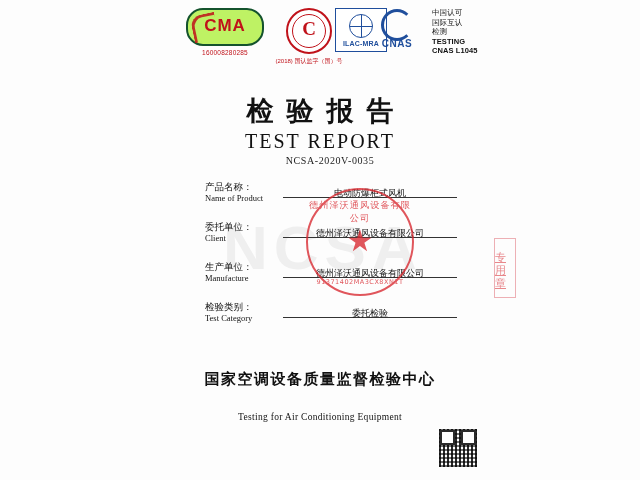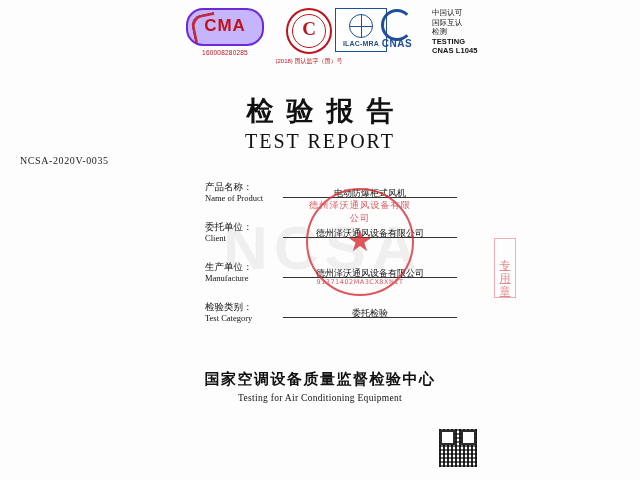--- a/index.html
+++ b/index.html
@@ -42,30 +42,30 @@
   }
 
   
   .cma {
     left: 182px;
     width: 86px;
   }
   .cma-mark {
     width: 74px;
     height: 34px;
-    border: 2px solid #6d28d9;
+    border: 2px solid #14532d;
     border-radius: 17px;
     color: #c0121a;
     font-family: "Liberation Sans", sans-serif;
     font-weight: bold;
     font-size: 17px;
     line-height: 32px;
     letter-spacing: 1px;
     position: relative;
-    background: #c4b5fd;
+    background: #bef264;
   }
   .cma-mark .swoosh {
     position: absolute;
     left: 4px; top: 4px;
     width: 22px; height: 24px;
     border-left: 3px solid #c0121a;
     border-top: 3px solid #c0121a;
     border-radius: 12px 0 0 0;
     transform: rotate(-12deg);
     opacity: .85;
@@ -235,20 +235,21 @@
     text-align: center;
     font-family: "Liberation Serif", serif;
     font-size: 20px;
     letter-spacing: 2px;
     color: #111;
   }
   .report-no {
     position: absolute;
     left: 0; right: 0;
     top: 155px;
+    text-align: center;
     font-family: "Liberation Serif", serif;
     font-size: 10px;
     letter-spacing: .6px;
     color: #222;
     padding-left: 20px;
   }
 
   
   .fields {
     position: absolute;
@@ -311,21 +312,21 @@
     letter-spacing: 1.5px;
     color: #111;
   }
   .org-en1, .org-en2 {
     font-family: "Liberation Serif", serif;
     font-size: 9.5px;
     letter-spacing: .3px;
     color: #111;
     margin-top: 7px;
   }
-  .org-en2 { margin-top: 4px; }
+  .org-en2 { margin-top: 23px; }
 
   
   .seal-main {
     position: absolute;
     left: 306px;
     top: 188px;
     width: 104px;
     height: 104px;
     border-radius: 50%;
     border: 2.5px solid #d8282f;
@@ -367,22 +368,21 @@
     left: 494px;
     top: 238px;
     width: 22px;
     height: 60px;
     border: 1.5px solid #e0717a;
     opacity: .55;
     color: #d8282f;
     font-family: "DejaVu Sans", sans-serif;
     font-size: 11px;
     line-height: 13px;
-    text-align: center;
-    padding-top: 20px;
+    padding-top: 12px;
     box-sizing: border-box;
     pointer-events: none;
     text-decoration: underline;
   }
 
   .watermark {
     position: absolute;
     left: 178px;
     top: 212px;
     font-family: "Liberation Sans", sans-serif;

